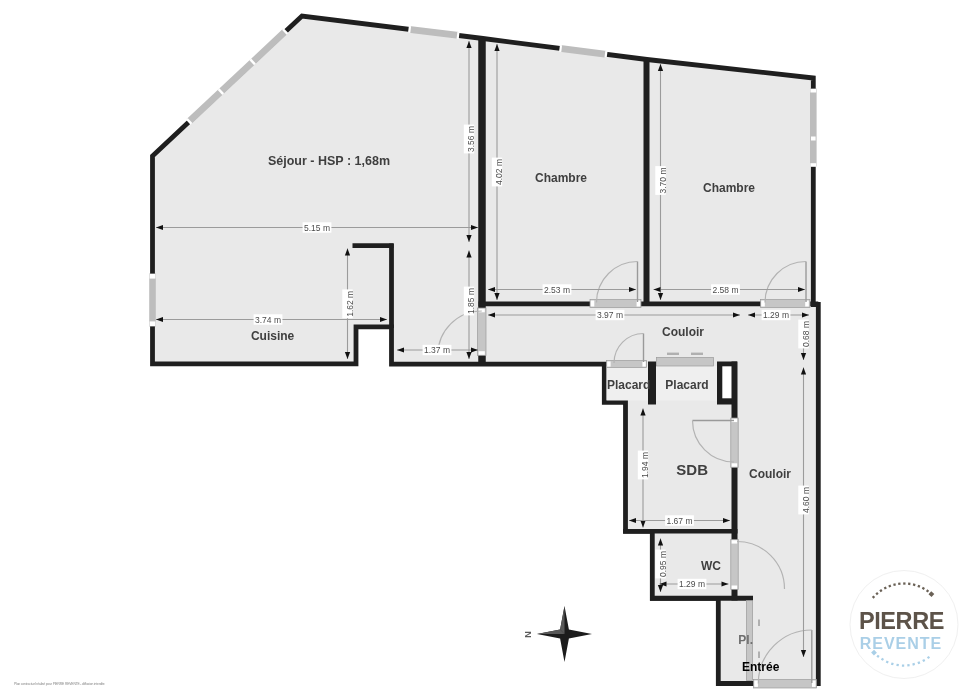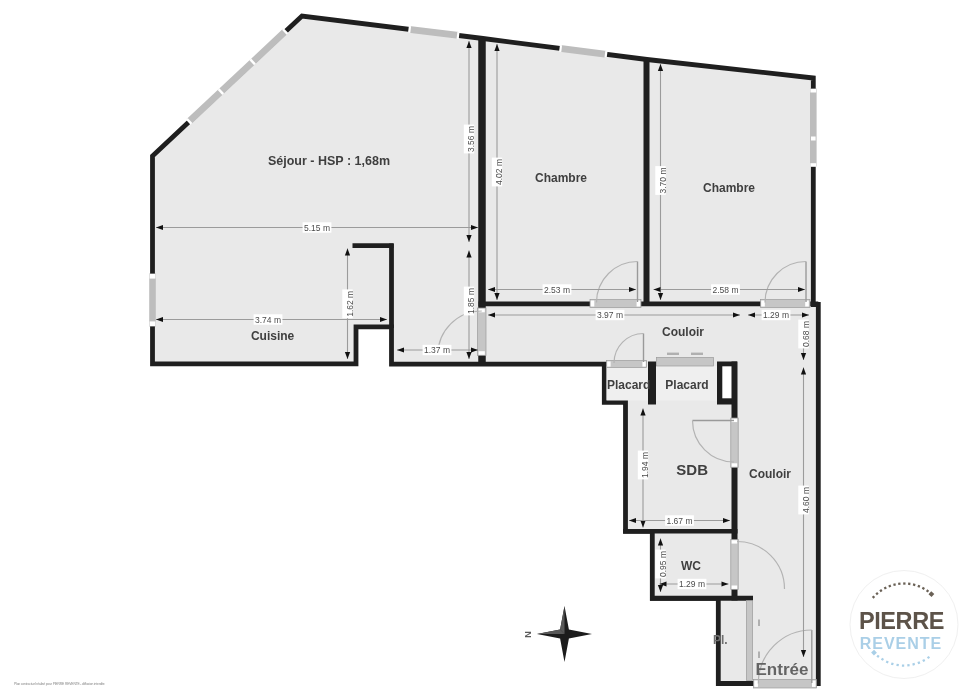--- a/index.html
+++ b/index.html
@@ -353,20 +353,20 @@
 <div style="position:absolute;left:623.0px;top:324.5px;width:120px;text-align:center;font-size:12px;font-weight:bold;color:#3f3f3f;filter:grayscale(1);white-space:nowrap;">Couloir</div>
 
 <div style="position:absolute;left:598.7px;top:377.6px;width:60px;text-align:center;font-size:12px;font-weight:bold;color:#3f3f3f;filter:grayscale(1);white-space:nowrap;">Placard</div>
 
 <div style="position:absolute;left:657.0px;top:377.6px;width:60px;text-align:center;font-size:12px;font-weight:bold;color:#3f3f3f;filter:grayscale(1);white-space:nowrap;">Placard</div>
 
 <div style="position:absolute;left:648.0px;top:460.5px;width:60px;text-align:right;font-size:15px;font-weight:bold;color:#3f3f3f;filter:grayscale(1);white-space:nowrap;">SDB</div>
 
 <div style="position:absolute;left:710.0px;top:466.5px;width:120px;text-align:center;font-size:12px;font-weight:bold;color:#3f3f3f;filter:grayscale(1);white-space:nowrap;">Couloir</div>
 
-<div style="position:absolute;left:661.0px;top:558.5px;width:60px;text-align:center;font-size:12px;font-weight:bold;color:#3f3f3f;filter:grayscale(1);white-space:nowrap;">WC</div>
-
-<div style="position:absolute;left:713.0px;top:632.5px;width:40px;text-align:left;font-size:12px;font-weight:bold;color:#6f6f6f;filter:grayscale(1);white-space:nowrap;">Pl.</div>
-
-<div style="position:absolute;left:742.0px;top:659.5px;width:80px;text-align:center;font-size:17px;font-weight:bold;color:#15803d;filter:grayscale(1);white-space:nowrap;">Entrée</div>
+<div style="position:absolute;left:661.0px;top:558.5px;width:60px;text-align:right;font-size:12px;font-weight:bold;color:#3f3f3f;filter:grayscale(1);white-space:nowrap;">WC</div>
+
+<div style="position:absolute;left:713.0px;top:632.5px;width:40px;text-align:right;font-size:12px;font-weight:bold;color:#6f6f6f;filter:grayscale(1);white-space:nowrap;">Pl.</div>
+
+<div style="position:absolute;left:742.0px;top:659.5px;width:80px;font-size:12px;font-weight:bold;color:#000000;filter:grayscale(1);white-space:nowrap;">Entrée</div>
 
 <div style="position:absolute;left:14px;top:681.5px;width:90px;font-size:3.6px;color:#848484;letter-spacing:-0.15px;filter:blur(0.25px) grayscale(1);white-space:nowrap;transform:scaleX(0.92);transform-origin:left;">Plan contractuel réalisé pour PIERRE REVENTE - diffusion interdite</div>
 </div>
 
 </body></html>

